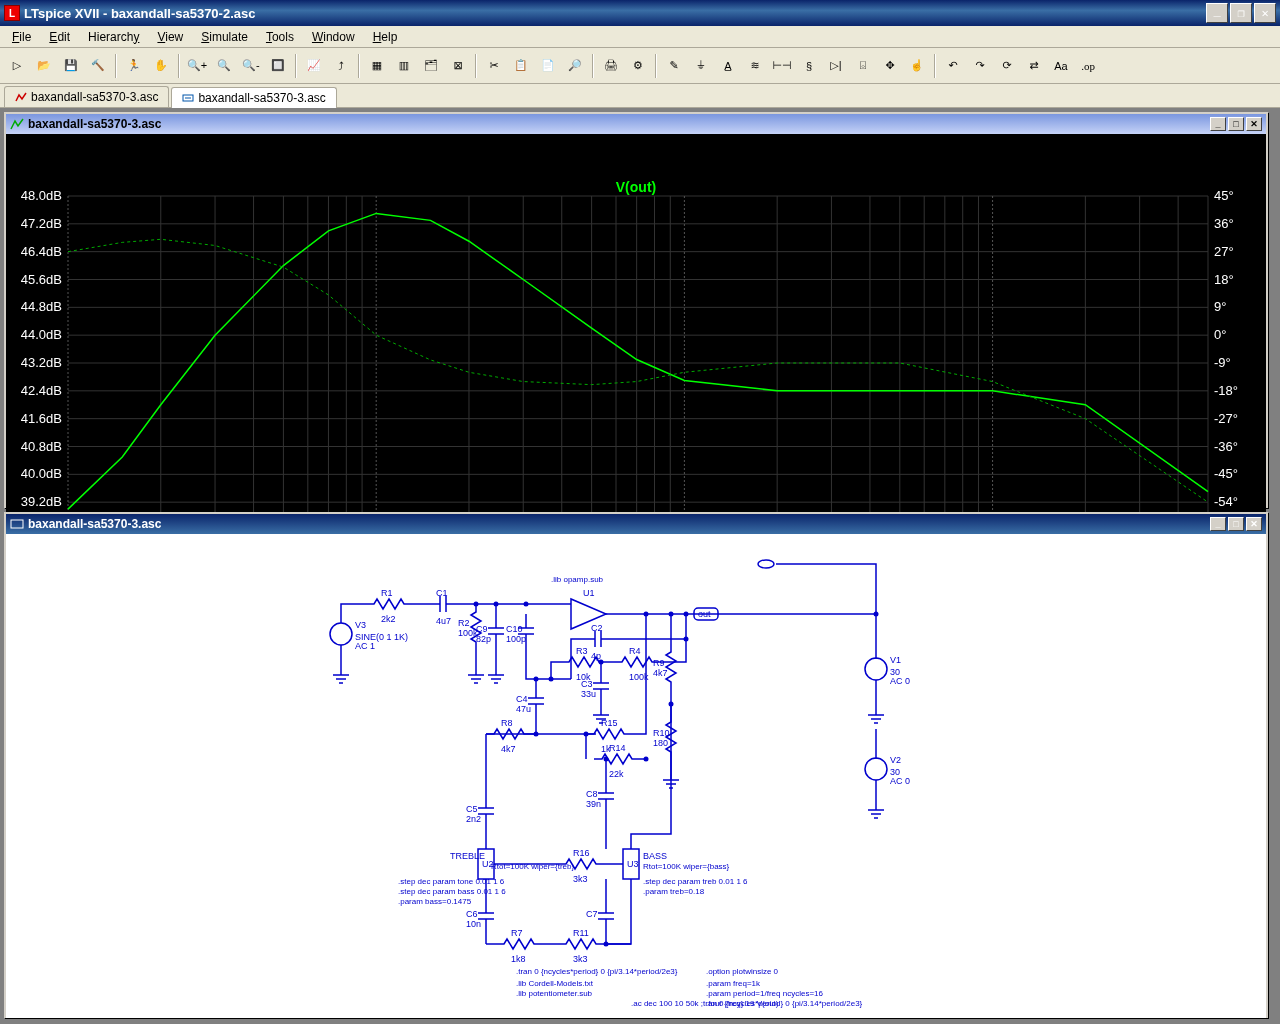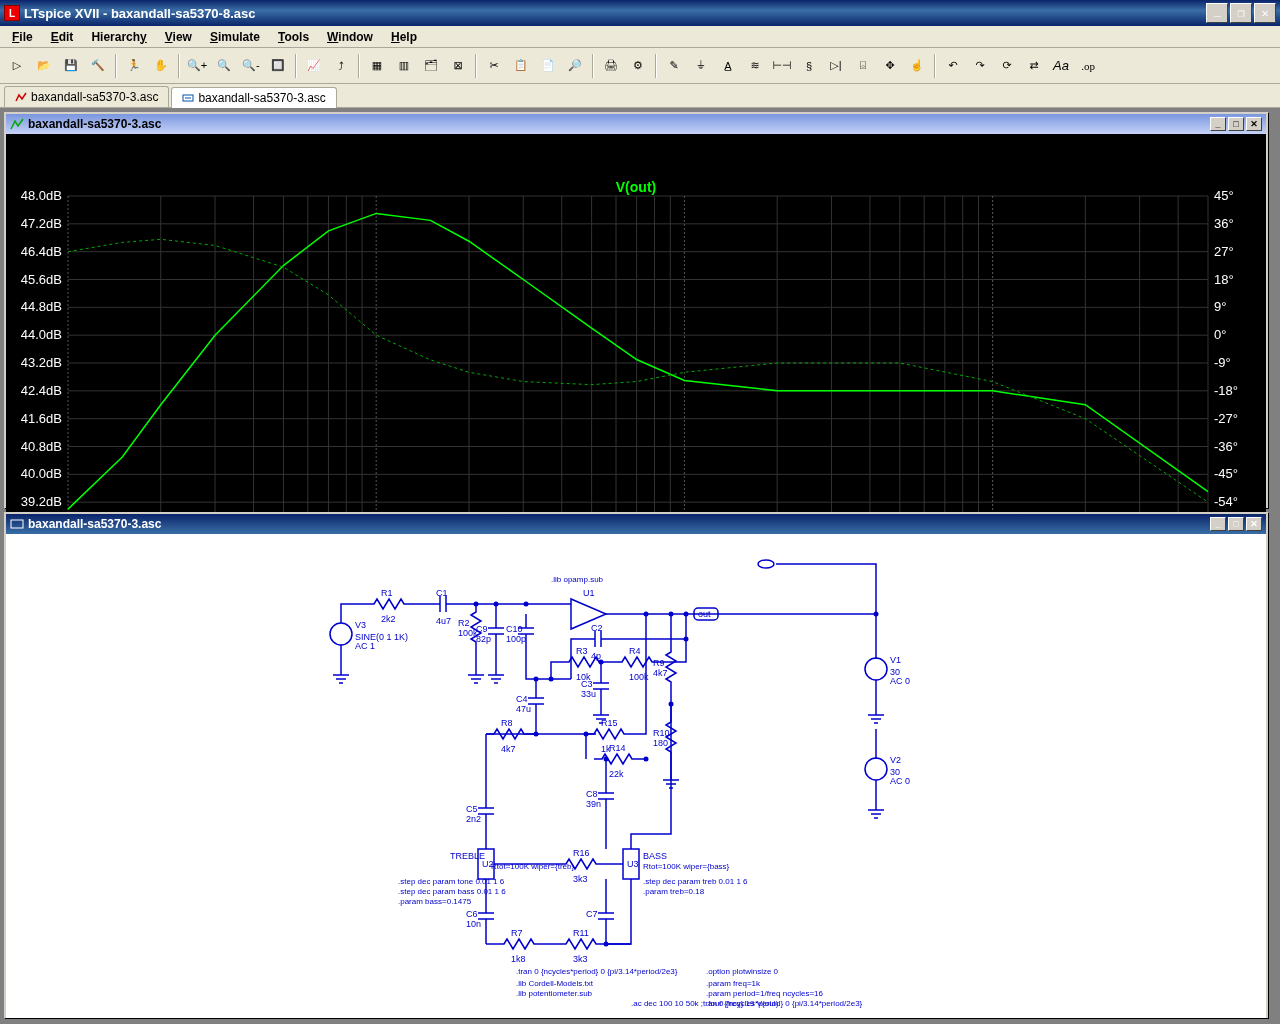--- a/index.html
+++ b/index.html
@@ -10,21 +10,21 @@
 .titlebar .icon { width: 16px; height: 16px; background: #e00; border: 1px solid #800; margin-right: 4px; font-size: 10px; font-weight: bold; display:flex;align-items:center;justify-content:center;}
 .titlebar .title { flex: 1; font-weight: bold; font-size: 13px; }
 .winbtns { display: flex; gap: 2px; }
 .winbtn { width: 22px; height: 20px; background: #d4d0c8; border: 1px solid #fff; border-right-color:#404040; border-bottom-color:#404040; display:flex;align-items:center;justify-content:center; font-family: monospace; font-size: 12px; cursor:default;}
 .minim::after{content:'_';position:relative;top:-3px;}
 .maxim::after{content:'❐';}
 .close::after{content:'✕';}
 
 
 .menubar { height: 22px; background: #ece9d8; border-bottom: 1px solid #aca899; display: flex; align-items: center; padding: 0 4px; gap: 2px; }
-.menuitem { padding: 2px 8px; cursor: default; font-weight: bold; }
+.menuitem { padding: 2px 8px; cursor: default; }
 .menuitem u { text-decoration: underline; }
 
 
 .toolbar { height: 36px; background: #ece9d8; border-bottom: 1px solid #aca899; display: flex; align-items: center; padding: 2px 4px; gap: 1px; flex-wrap: nowrap; overflow:hidden;}
 .tbtn { width: 26px; height: 26px; border: 1px solid transparent; display:flex;align-items:center;justify-content:center; font-size: 14px; cursor: default;}
 .tsep { width: 2px; height: 24px; border-left: 1px solid #aca899; border-right: 1px solid #fff; margin: 0 3px; }
 
 
 .tabstrip { height: 24px; background: #ece9d8; display: flex; align-items: flex-end; padding: 0 4px; border-bottom: 1px solid #aca899; }
 .tab { padding: 3px 10px; background: #ece9d8; border: 1px solid #aca899; border-bottom: none; margin-right: 2px; border-radius: 3px 3px 0 0; font-size: 12px; display:flex;align-items:center;gap:4px;cursor:default;}
@@ -58,21 +58,21 @@
 .wire { stroke: #0000cd; stroke-width: 1.5; fill: none; }
 .schtxt { fill: #0000cd; font-size: 9px; font-family: sans-serif; }
 .schtxt-sim { fill: #0000cd; font-size: 8px; font-family: sans-serif; }
 .node { fill: #0000cd; }
 </style>
 </head>
 <body>
 
 <div class="titlebar">
   <div class="icon">L</div>
-  <div class="title">LTspice XVII - baxandall-sa5370-8.asc</div>
+  <div class="title">LTspice XVII - baxandall-sa5370-2.asc</div>
   <div class="winbtns">
     <div class="winbtn minim"></div>
     <div class="winbtn maxim"></div>
     <div class="winbtn close"></div>
   </div>
 </div>
 
 <div class="menubar">
   <div class="menuitem"><u>F</u><span>ile</span></div>
   <div class="menuitem"><u>E</u>dit</div>
@@ -122,21 +122,21 @@
     <div class="tbtn" style="font-size: 11px;">§</div>
     <div class="tbtn" style="font-size: 11px;">▷|</div>
     <div class="tbtn" style="font-size: 11px;">⌺</div>
     <div class="tbtn" style="font-size: 11px;">✥</div>
     <div class="tbtn" style="font-size: 11px;">☝</div>
     <div class="tsep"></div>
     <div class="tbtn" style="font-size: 11px;">↶</div>
     <div class="tbtn" style="font-size: 11px;">↷</div>
     <div class="tbtn" style="font-size: 11px;">⟳</div>
     <div class="tbtn" style="font-size: 11px;">⇄</div>
-    <div class="tbtn" style="font-size: 13px; font-style: italic;">Aa</div>
+    <div class="tbtn" style="font-size: 11px;">Aa</div>
     <div class="tbtn" style="font-size: 11px; font-family: Liberation Serif, serif;">.op</div>
   </div>
 
 <div class="tabstrip">
   <div class="tab">
     <svg class="tabicon" viewBox="0 0 12 12">
         <polyline points="1,10 4,4 7,8 11,2" stroke="#c00" fill="none" stroke-width="1.5"></polyline>
       </svg>
     <span>baxandall-sa5370-3.asc</span>
   </div>

